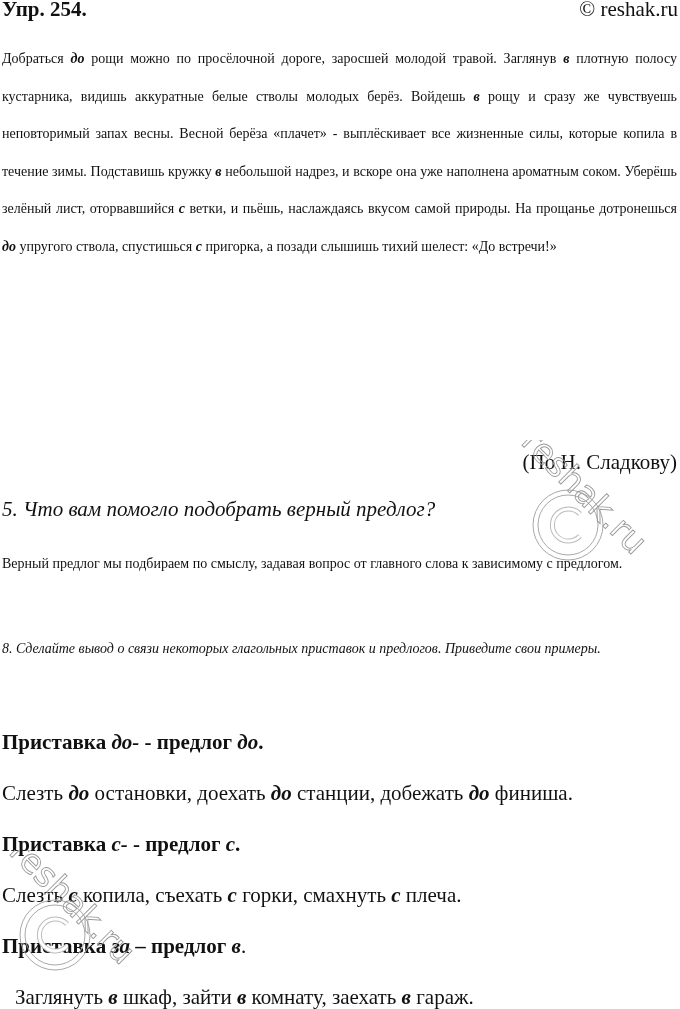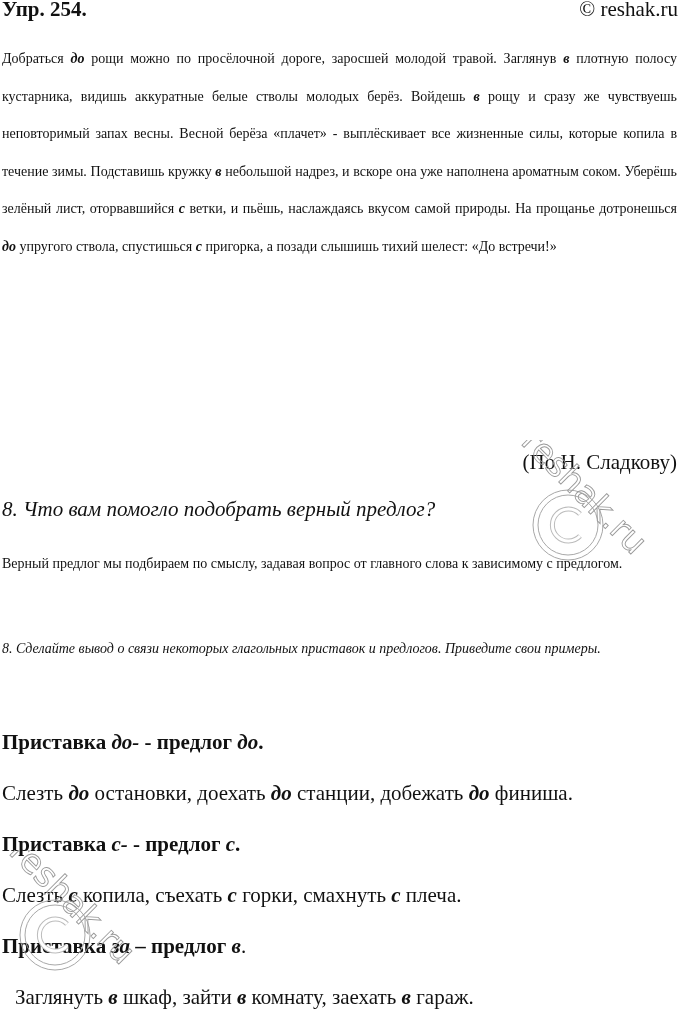--- a/index.html
+++ b/index.html
@@ -64,21 +64,21 @@
 
 <div class="header">
   <span class="title">Упр. 254.</span>
   <span class="site">© reshak.ru</span>
 </div>
 
 <p class="para" style="top:40px;"><span>Добраться </span><span class="b-it">до</span><span> рощи можно по просёлочной дороге, заросшей молодой травой. Заглянув </span><span class="b-it">в</span><span> плотную полосу кустарника, видишь аккуратные белые стволы молодых берёз. Войдешь </span><span class="b-it">в</span><span> рощу и сразу же чувствуешь неповторимый запах весны. Весной берёза «плачет» - выплёскивает все жизненные силы, которые копила в течение зимы. Подставишь кружку </span><span class="b-it">в</span><span> небольшой надрез, и вскоре она уже наполнена ароматным соком. Уберёшь зелёный лист, оторвавшийся </span><span class="b-it">с</span><span> ветки, и пьёшь, наслаждаясь вкусом самой природы. На прощанье дотронешься </span><span class="b-it">до</span><span> упругого ствола, спустишься </span><span class="b-it">с</span><span> пригорка, а позади слышишь тихий шелест: «До встречи!»</span></p>
 
 <div class="right" style="top:450px;">(По Н. Сладкову)</div>
 
-<div class="line it" style="top:497px;">8. Что вам помогло подобрать верный предлог?</div>
+<div class="line it" style="top:497px;">5. Что вам помогло подобрать верный предлог?</div>
 
 <p class="para" style="top:545px;">Верный предлог мы подбираем по смыслу, задавая вопрос от главного слова к зависимому с предлогом.</p>
 
 <p class="para it" style="top:630px; text-align-last:left;">8. Сделайте вывод о связи некоторых глагольных приставок и предлогов. Приведите свои примеры.</p>
 
 <div class="line" style="top:730px;text-align:center;"><span class="b">Приставка </span><span class="b-it">до-</span><span class="b"> - предлог </span><span class="b-it">до</span><span class="b">.</span></div>
 <div class="line" style="top:781px;"><span>Слезть </span><span class="b-it">до</span><span> остановки, доехать </span><span class="b-it">до</span><span> станции, добежать </span><span class="b-it">до</span><span> финиша.</span></div>
 
 <div class="line" style="top:832px;text-align:center;"><span class="b">Приставка </span><span class="b-it">с-</span><span class="b"> - предлог </span><span class="b-it">с</span><span class="b">.</span></div>
 <div class="line" style="top:883px;"><span>Слезть </span><span class="b-it">с</span><span> копила, съехать </span><span class="b-it">с</span><span> горки, смахнуть </span><span class="b-it">с</span><span> плеча.</span></div>

